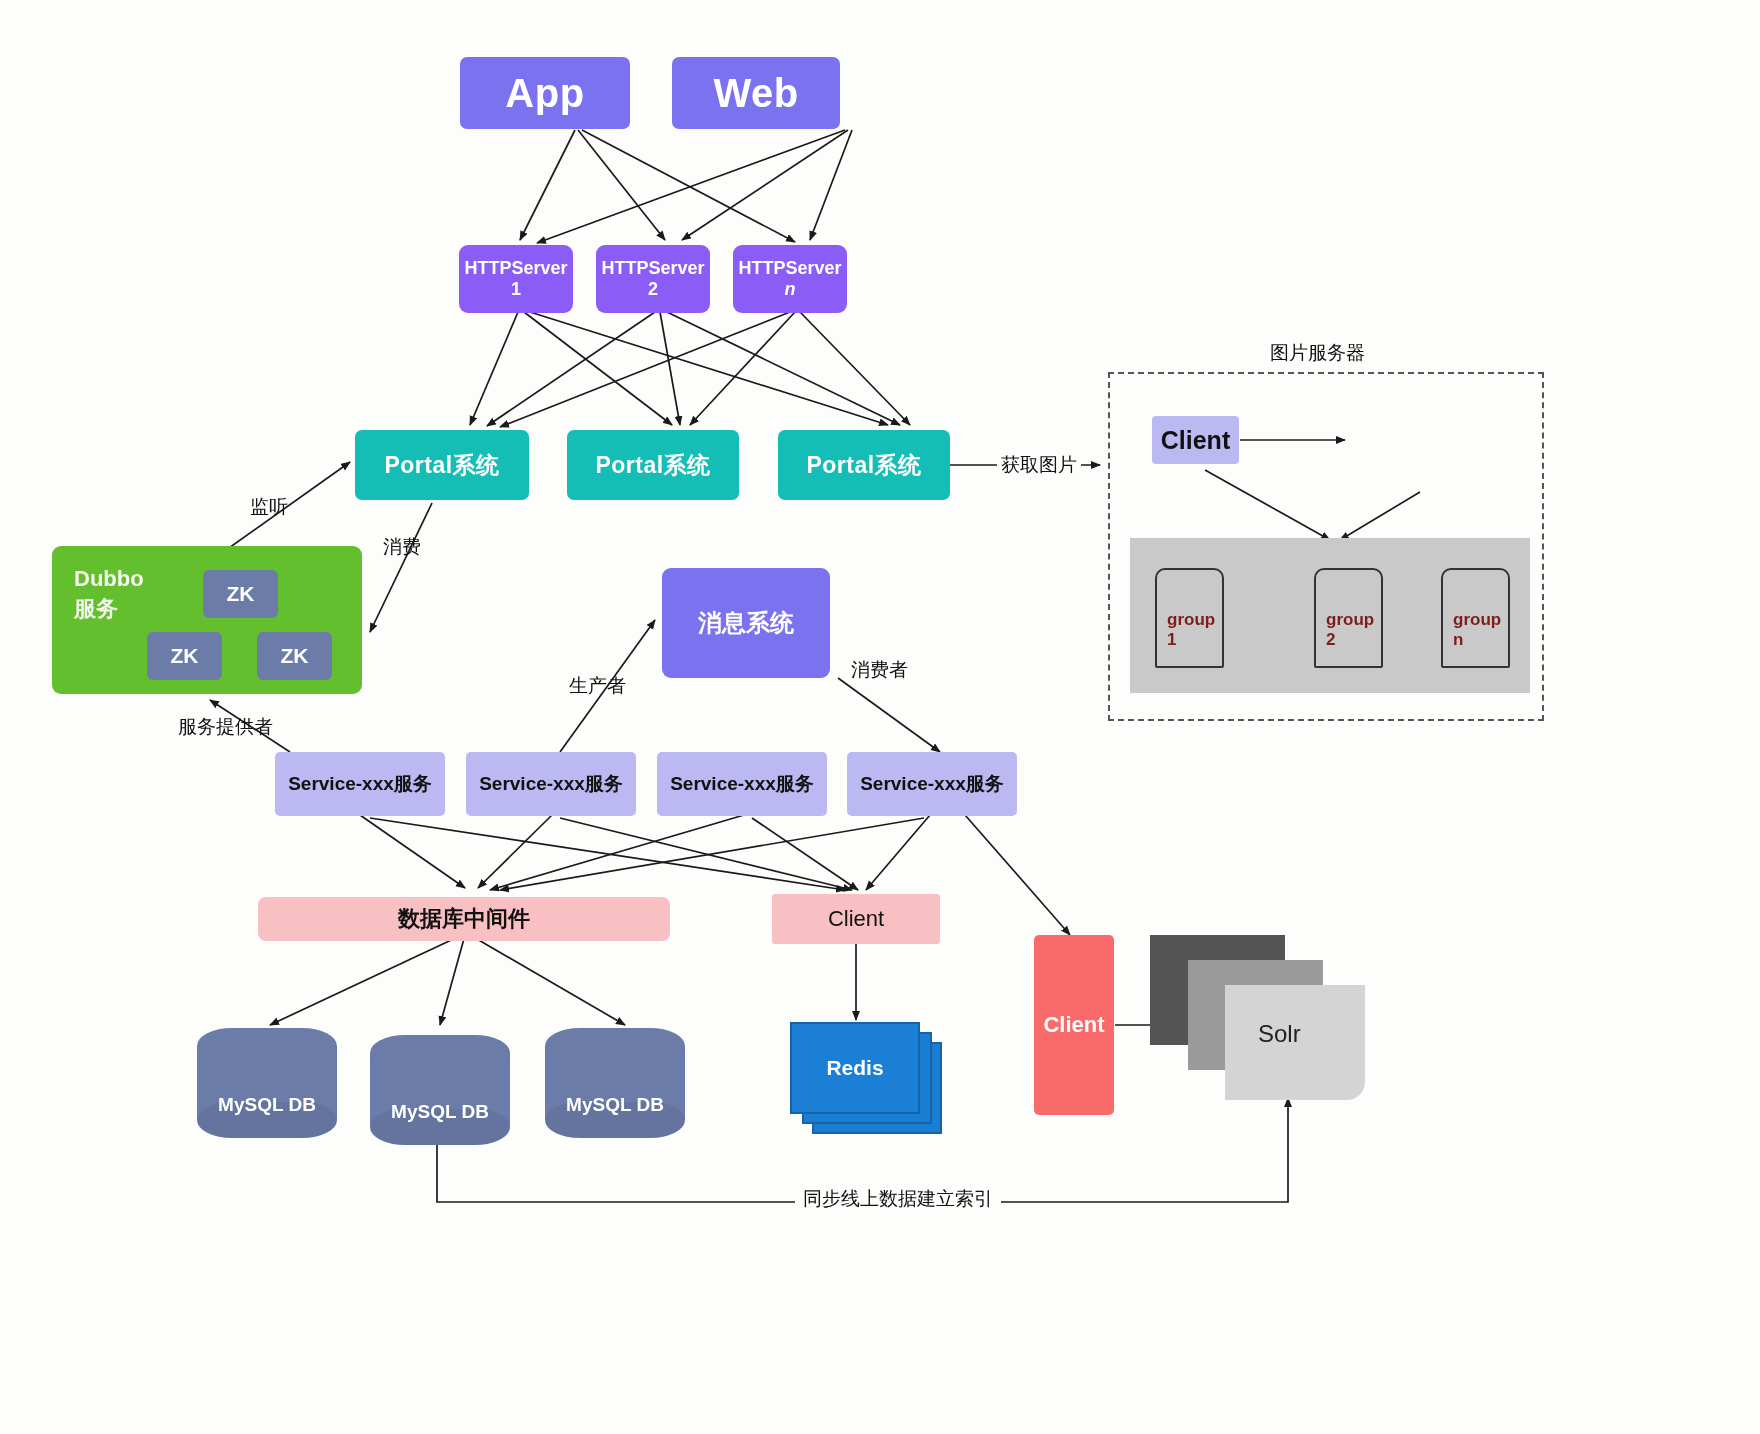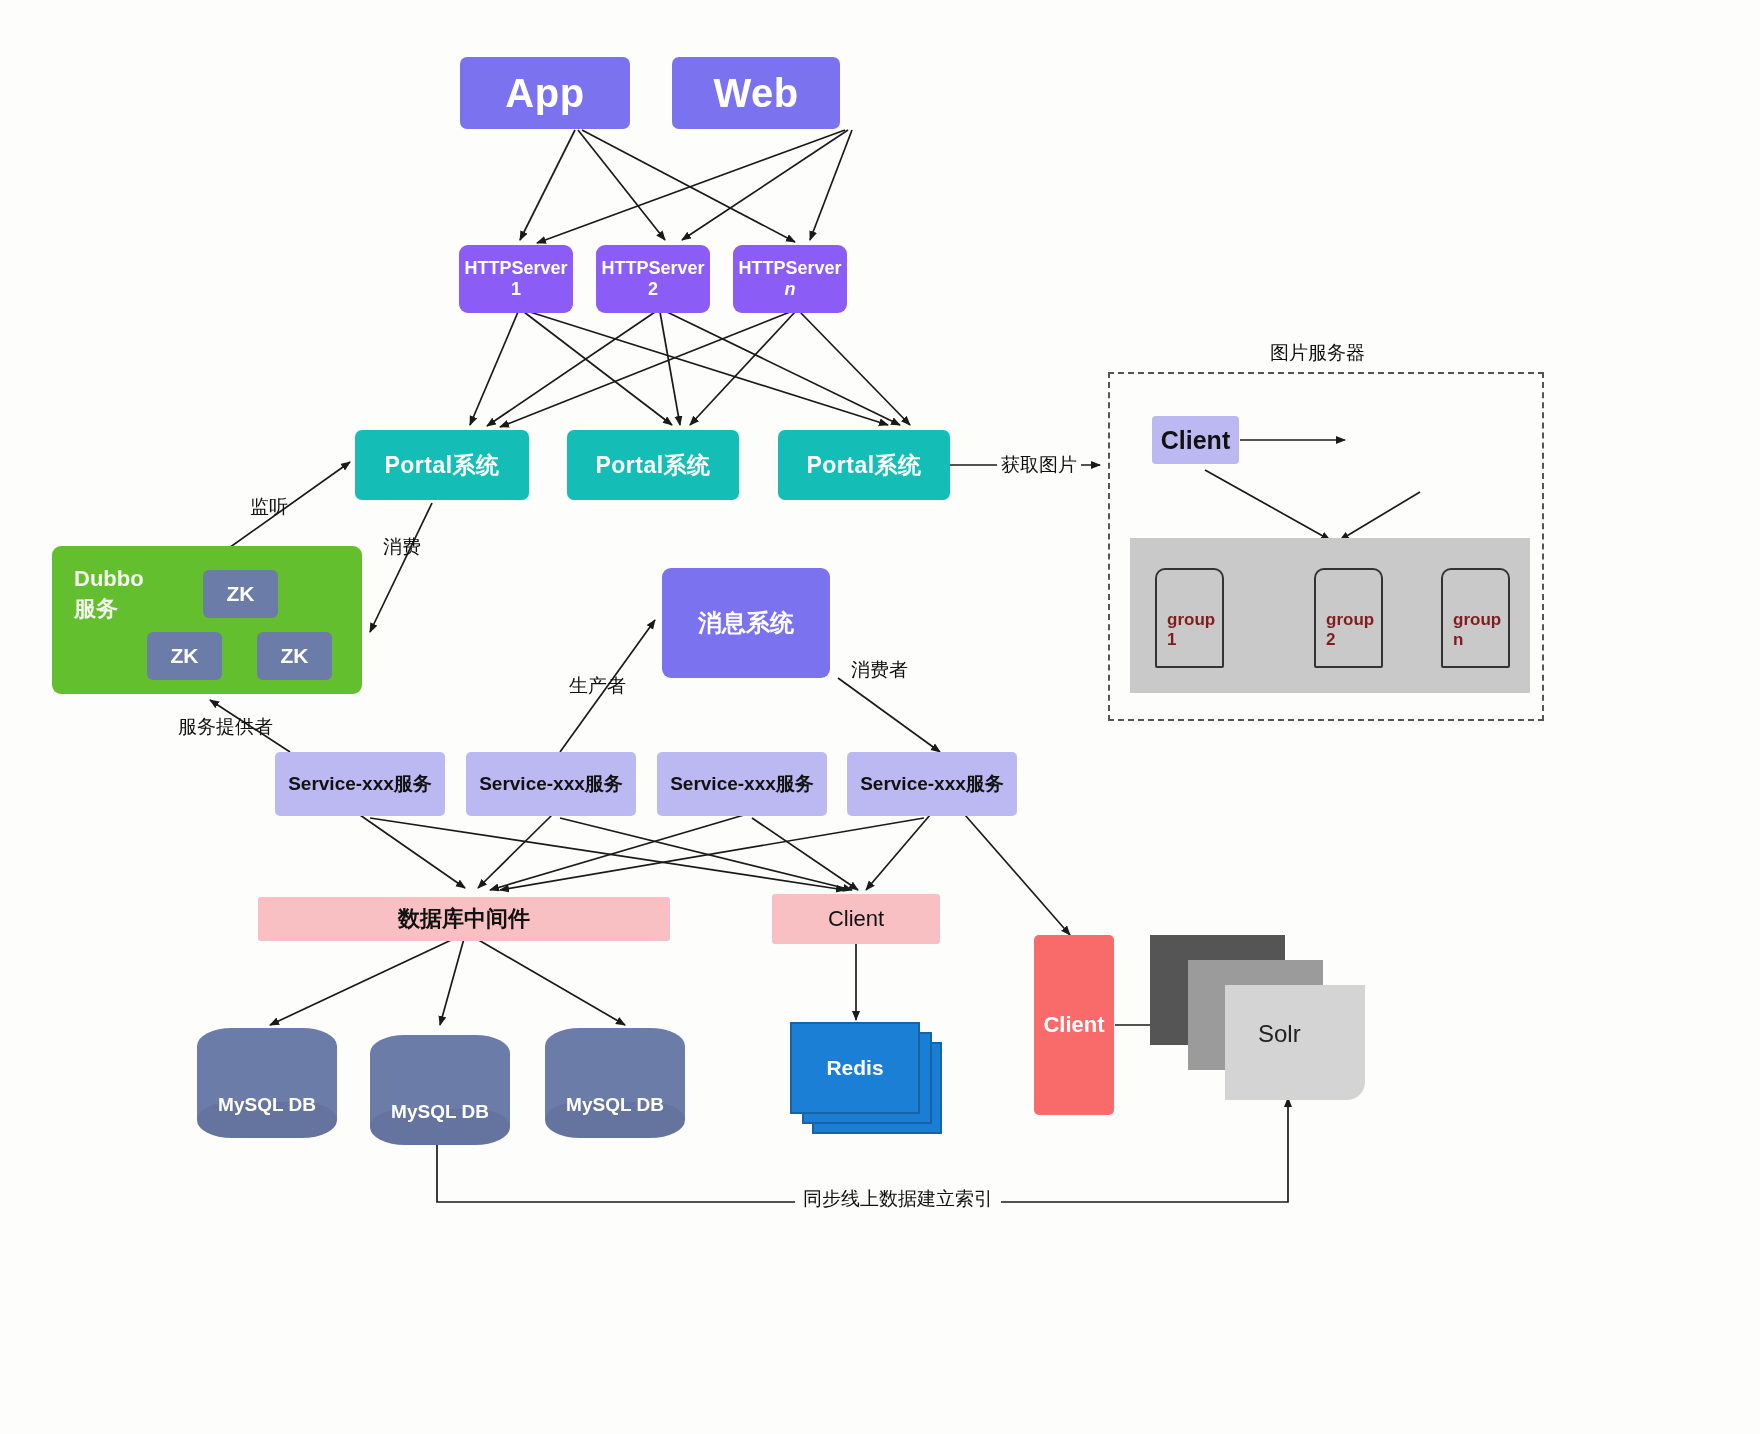--- a/index.html
+++ b/index.html
@@ -24,21 +24,21 @@
   .dubbo-title{position:absolute;left:22px;top:18px;color:#f4f8ee;font-size:22px;font-weight:bold;line-height:1.35;text-align:left;}
   .zk{position:absolute;background:#6b7ca8;color:#fff;border-radius:6px;font-size:21px;font-weight:bold;display:flex;align-items:center;justify-content:center;}
 
   
   .msg{background:#7b72ef;color:#fff;border-radius:9px;font-size:24px;font-weight:bold;}
 
   
   .service{background:#bcb9f2;color:#111;border-radius:5px;font-size:19px;font-weight:bold;}
 
   
-  .pinkbar{background:#f8c0c2;color:#111;font-size:22px;font-weight:bold;border-radius:3px;}
+  .pinkbar{background:#f8c0c2;color:#111;font-size:22px;font-weight:bold;border-radius:8px;}
   .pinkclient{background:#f8c0c2;color:#111;font-size:22px;border-radius:3px;}
 
   
   .db{position:absolute;}
   .db .body{position:absolute;left:0;top:18px;width:100%;height:calc(100% - 36px);background:#6b7ca8;}
   .db .cap{position:absolute;left:0;width:100%;height:36px;background:#6b7ca8;border-radius:50%/100%;}
   .db .cap.top{top:0;}
   .db .cap.bot{bottom:0;background:#64749e;}
   .db .txt{position:absolute;left:0;right:0;bottom:22px;text-align:center;color:#fff;font-size:19px;font-weight:bold;}
 

